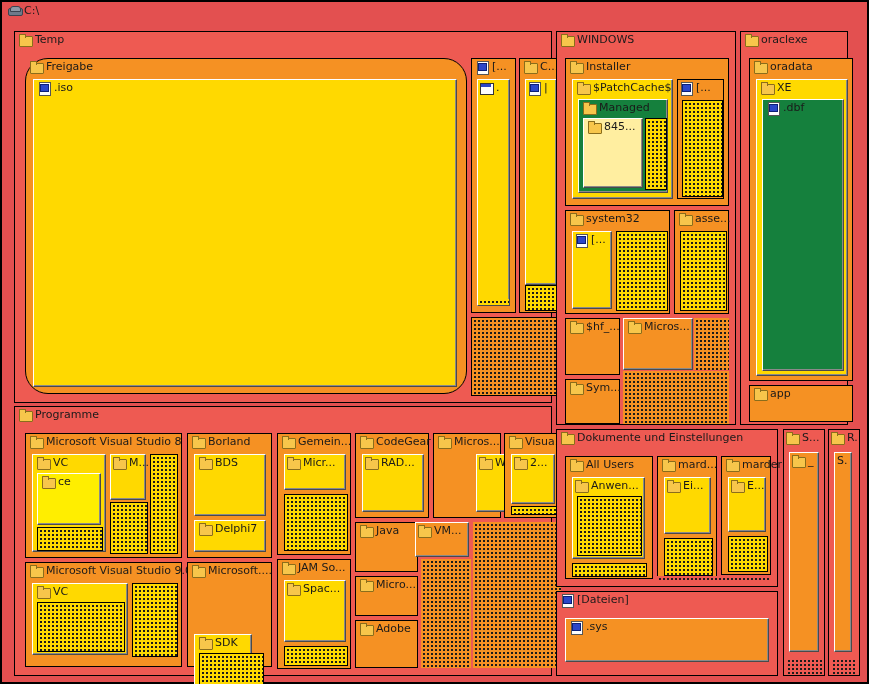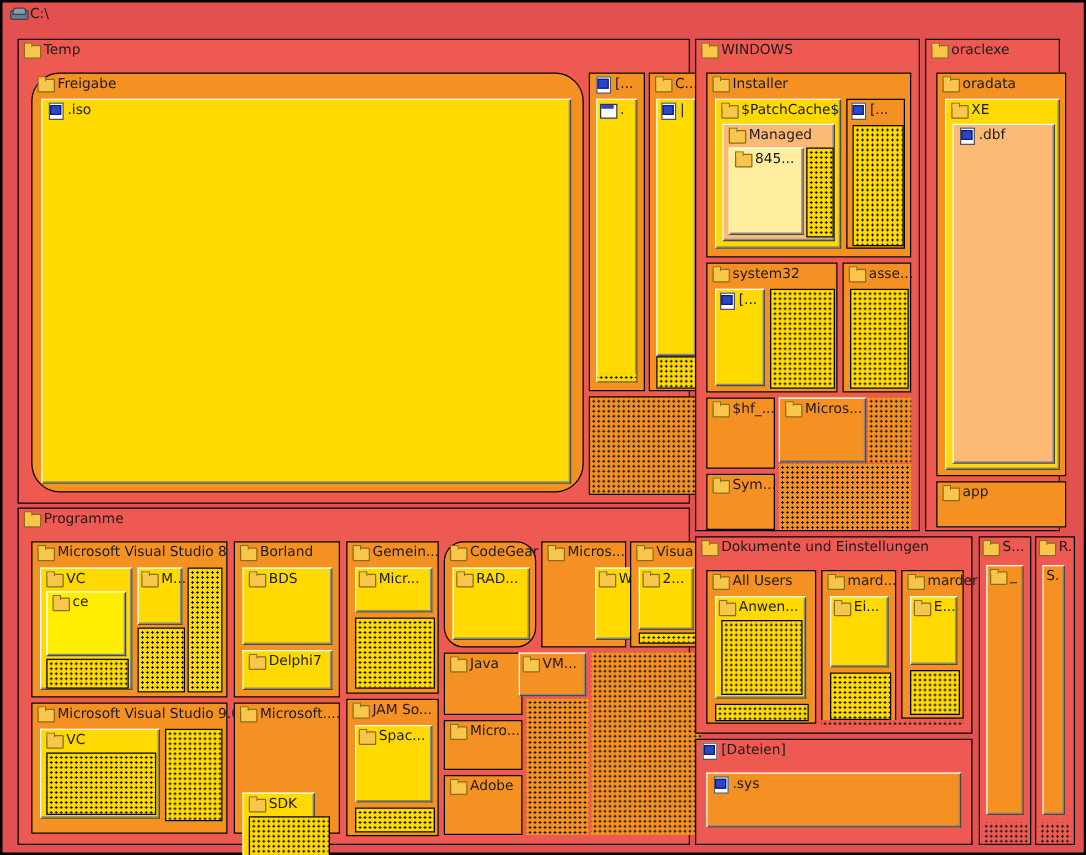--- a/index.html
+++ b/index.html
@@ -12,21 +12,21 @@
   .lbl{position:absolute;left:4px;top:1px;white-space:nowrap;
        font-size:11px;line-height:14px;color:#1a1a1a;
        display:flex;align-items:center;gap:3px;pointer-events:none;}
   .lbl .tx{position:relative;top:0px;}
 
   
   .lv-root{background:#e35050;border:2px solid #000;}
   .lv-red {background:#ee5a52;}
   .lv-org {background:#f59123;}
   .lv-yel {background:#ffd900;}
-  .lv-yel2{background:#fdba74;}
+  .lv-yel2{background:#15803d;}
 
   
   .bev{border-top:1px solid #ffffff;border-left:1px solid #ffffff;
        border-right:1px solid #4a4a4a;border-bottom:1px solid #4a4a4a;
        box-shadow:inset -1px -1px 0 #8a8a8a;}
   .bevd{border:1px solid #000;}
 
   
   .stip-o{background-color:#f59123;
      background-image:radial-gradient(#1b1b1b 0.8px, transparent 0.9px);
@@ -345,21 +345,21 @@
       </div>
       <div class="node lv-yel bev" style="left:6px;top:20px;width:62px;height:62px;">
         <div class="lbl" style="left:2px;">
           <span class="ic ic-folder"></span>
           <span class="tx">Spac...</span>
         </div>
       </div>
       <div class="stip-y bevd" style="position:absolute;left:6px;top:86px;width:62px;height:18px;"></div>
     </div>
 
-    <div class="node lv-org bevd" style="left:340px;top:26px;width:74px;height:85px;border-radius:16px;">
+    <div class="node lv-org bevd" style="left:340px;top:26px;width:74px;height:85px;">
       <div class="lbl">
         <span class="ic ic-folder"></span>
         <span class="tx">CodeGear</span>
       </div>
       <div class="node lv-yel bev" style="left:6px;top:20px;width:62px;height:58px;">
         <div class="lbl" style="left:2px;">
           <span class="ic ic-folder"></span>
           <span class="tx">RAD...</span>
         </div>
       </div>

